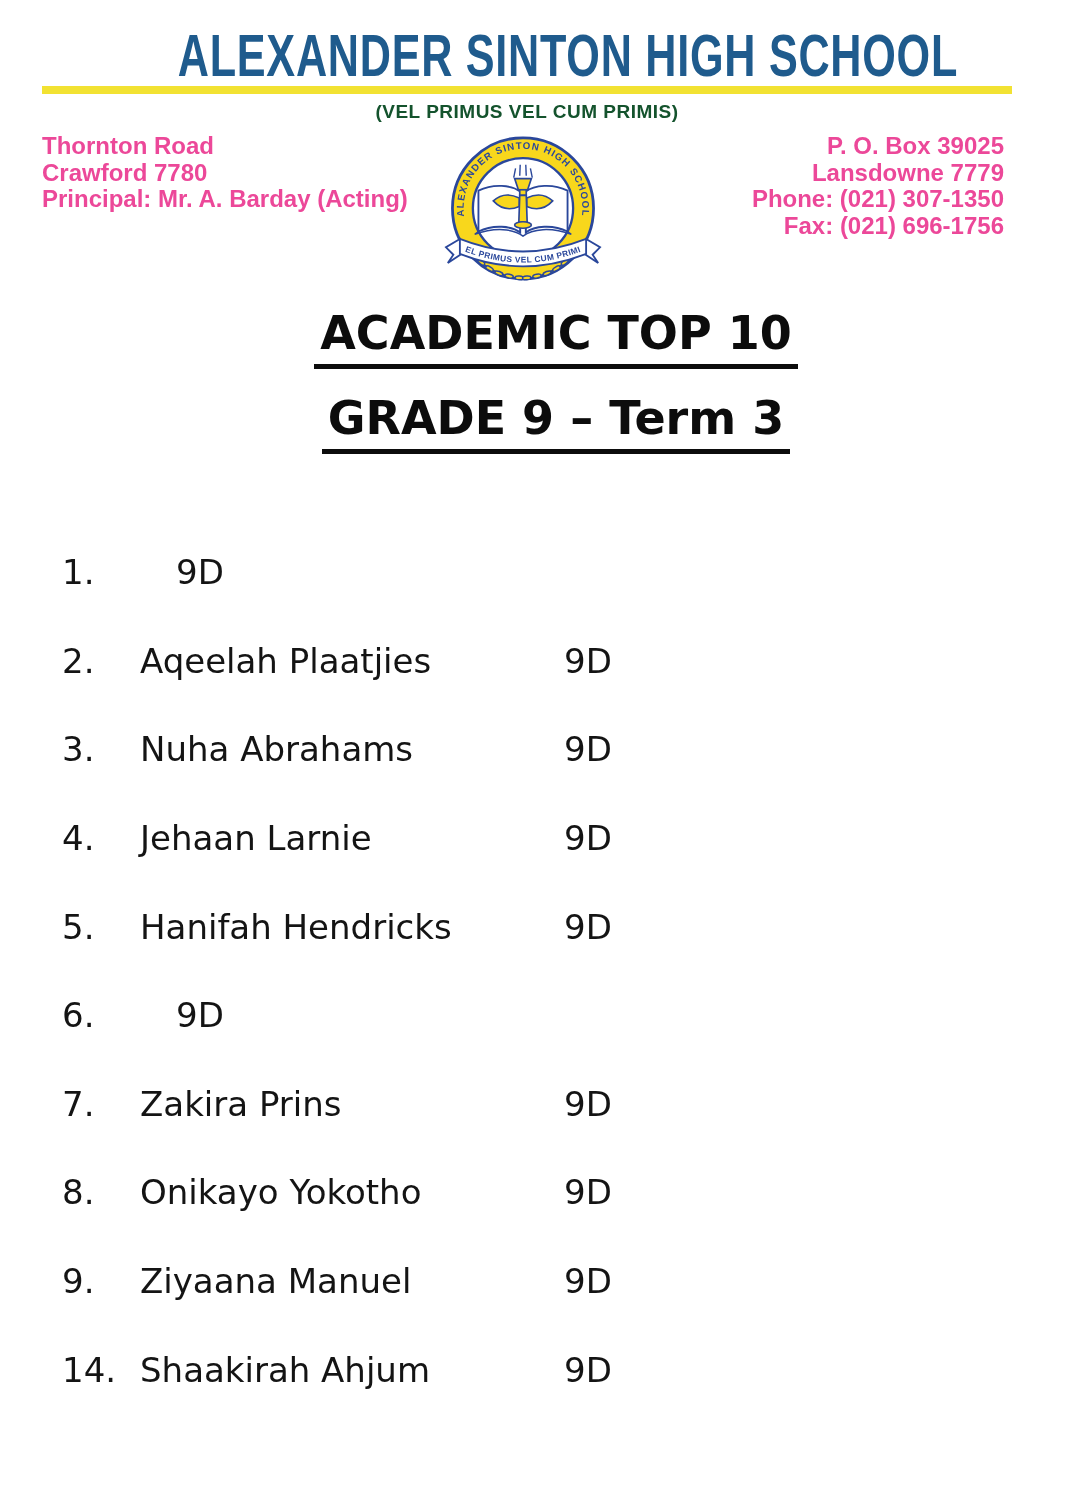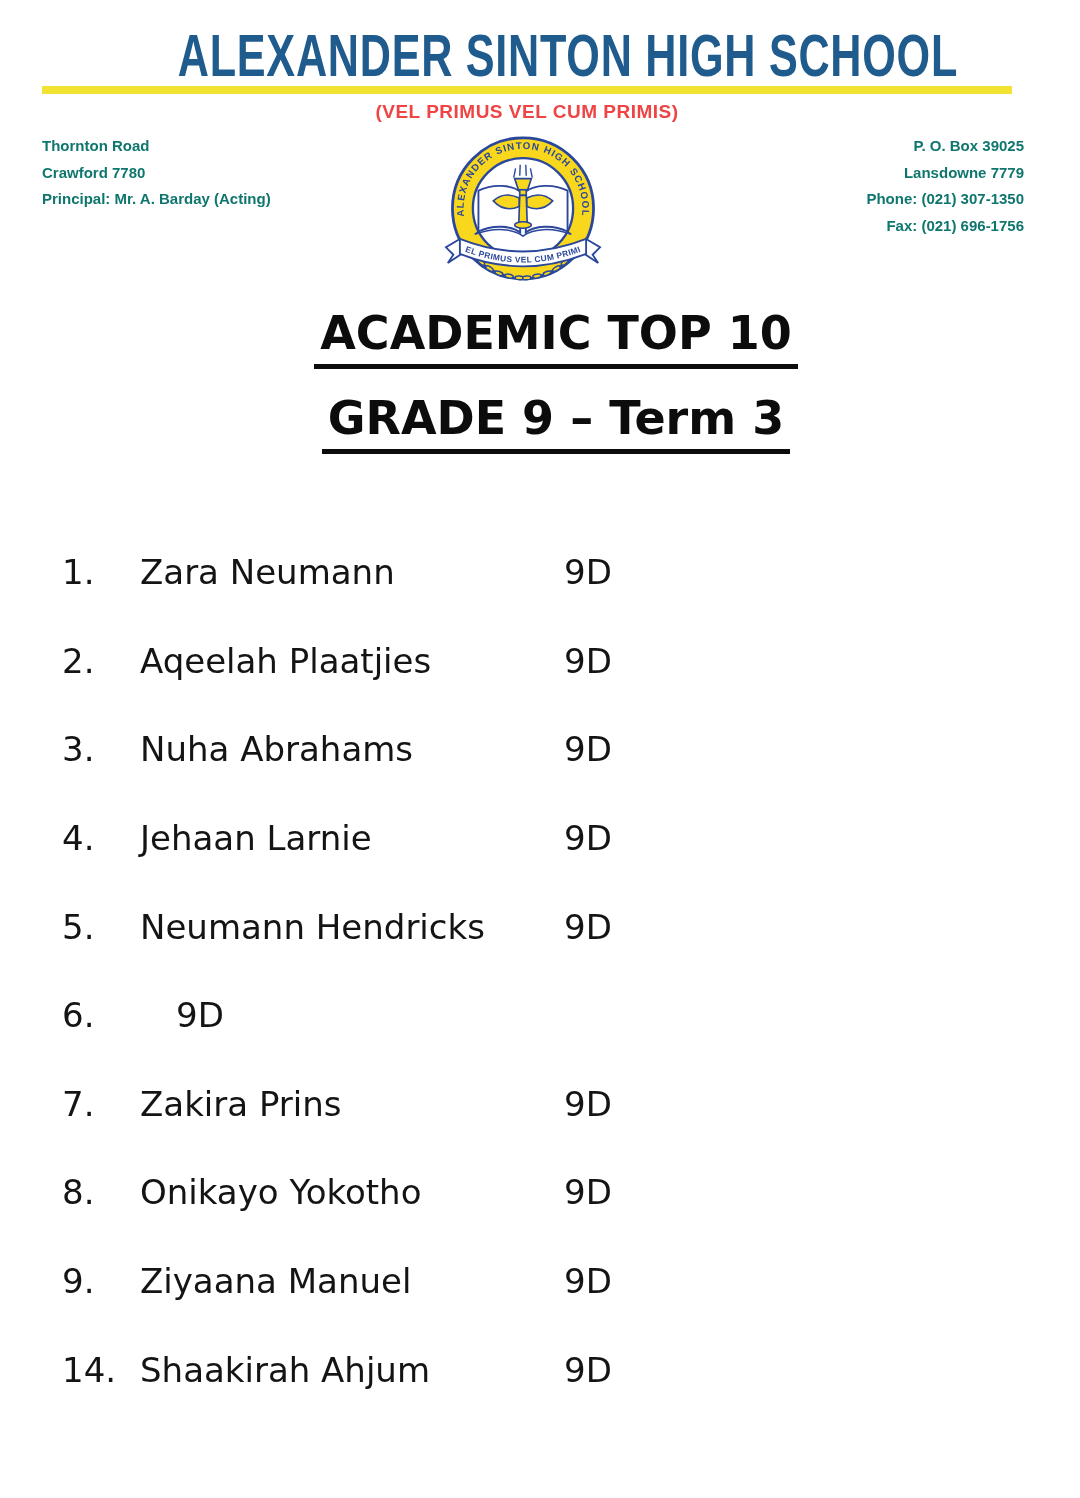--- a/index.html
+++ b/index.html
@@ -30,33 +30,33 @@
   .yellow-rule{
     position:absolute; left:0; top:86px;
     width:970px; height:8px;
     background:#f2e232;
   }
   .motto-line{
     position:absolute; left:0; top:101px; width:970px;
     text-align:center;
     font-weight:bold;
     font-size:19px;
-    color:#ef4444;
+    color:#14532d;
     letter-spacing:0.5px;
   }
   
   .contact{
     position:absolute; top:133px;
     font-weight:bold;
-    font-size:15px;
+    font-size:24px;
     line-height:26.5px;
-    color:#0f766e;
+    color:#ec4899;
   }
   .contact.left{ left:42px; text-align:left; }
-  .contact.right{ right:56px; text-align:right; }
+  .contact.right{ right:76px; text-align:right; }
   
   .crest{
     position:absolute; left:430px; top:122px;
     width:186px; height:181px;
   }
   
   .doc-title{
     position:absolute; left:16px; width:1080px;
     text-align:center;
     font-family:"DejaVu Sans", sans-serif;
@@ -176,41 +176,40 @@
 <div class="doc-title title-1">
   <span>ACADEMIC TOP 10</span>
 </div>
 <div class="doc-title title-2">
   <span>GRADE 9 – Term 3</span>
 </div>
 
 <div class="student-list">
   <div class="student-row">
     <span class="col-rank">1.</span>
-    <span class="col-name">Zara Neumann</span>
     <span class="col-class">9D</span>
   </div>
   <div class="student-row">
     <span class="col-rank">2.</span>
     <span class="col-name">Aqeelah Plaatjies</span>
     <span class="col-class">9D</span>
   </div>
   <div class="student-row">
     <span class="col-rank">3.</span>
     <span class="col-name">Nuha Abrahams</span>
     <span class="col-class">9D</span>
   </div>
   <div class="student-row">
     <span class="col-rank">4.</span>
     <span class="col-name">Jehaan Larnie</span>
     <span class="col-class">9D</span>
   </div>
   <div class="student-row">
     <span class="col-rank">5.</span>
-    <span class="col-name">Neumann Hendricks</span>
+    <span class="col-name">Hanifah Hendricks</span>
     <span class="col-class">9D</span>
   </div>
   <div class="student-row">
     <span class="col-rank">6.</span>
     <span class="col-class">9D</span>
   </div>
   <div class="student-row">
     <span class="col-rank">7.</span>
     <span class="col-name">Zakira Prins</span>
     <span class="col-class">9D</span>

